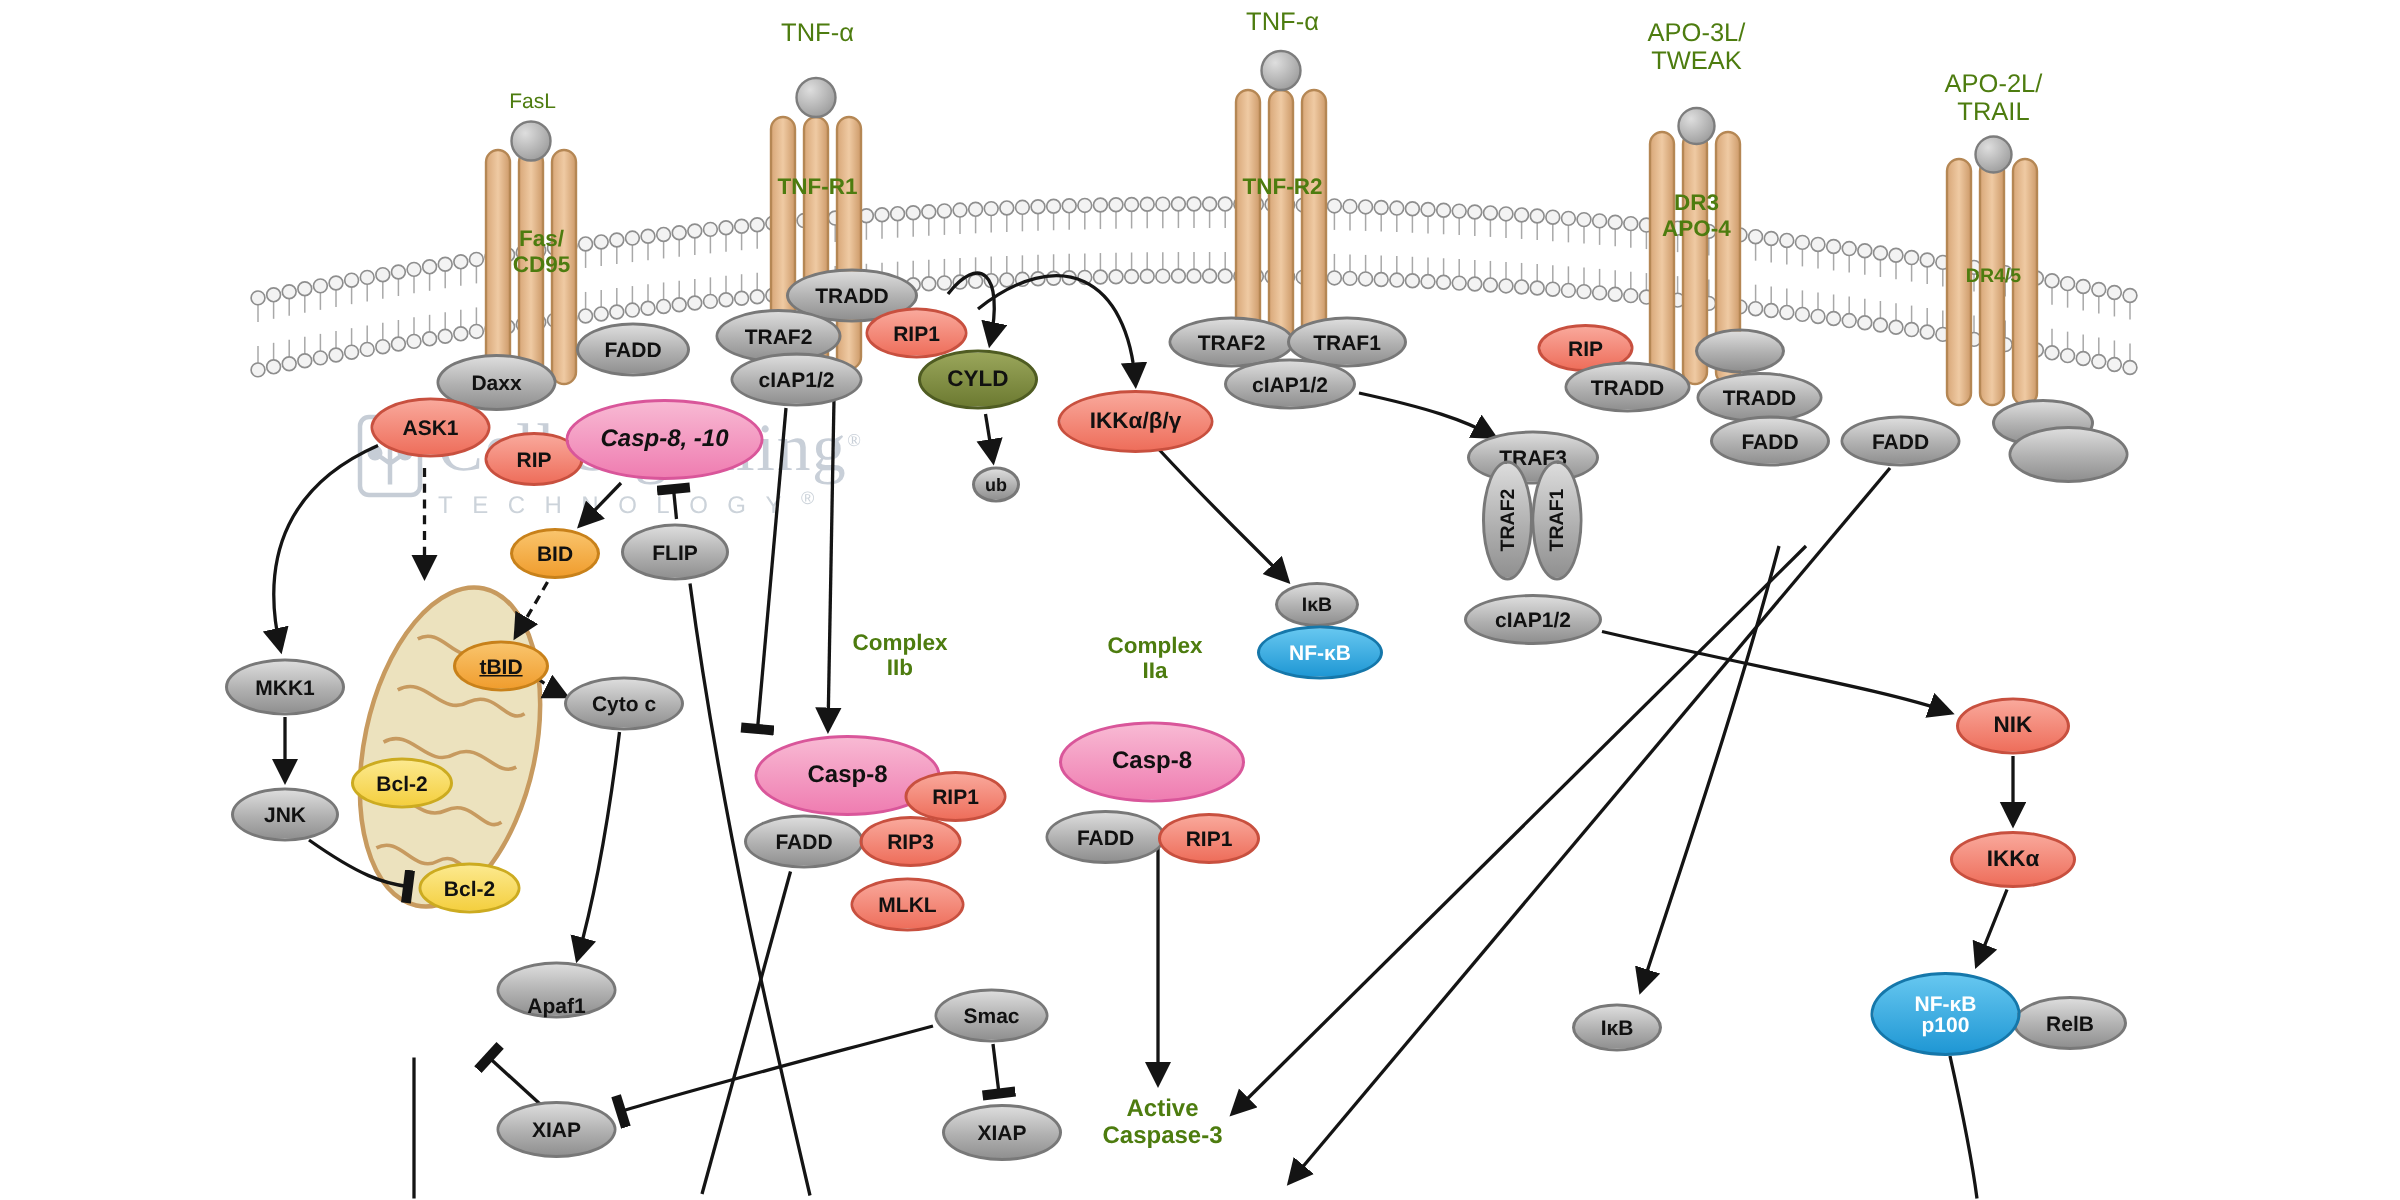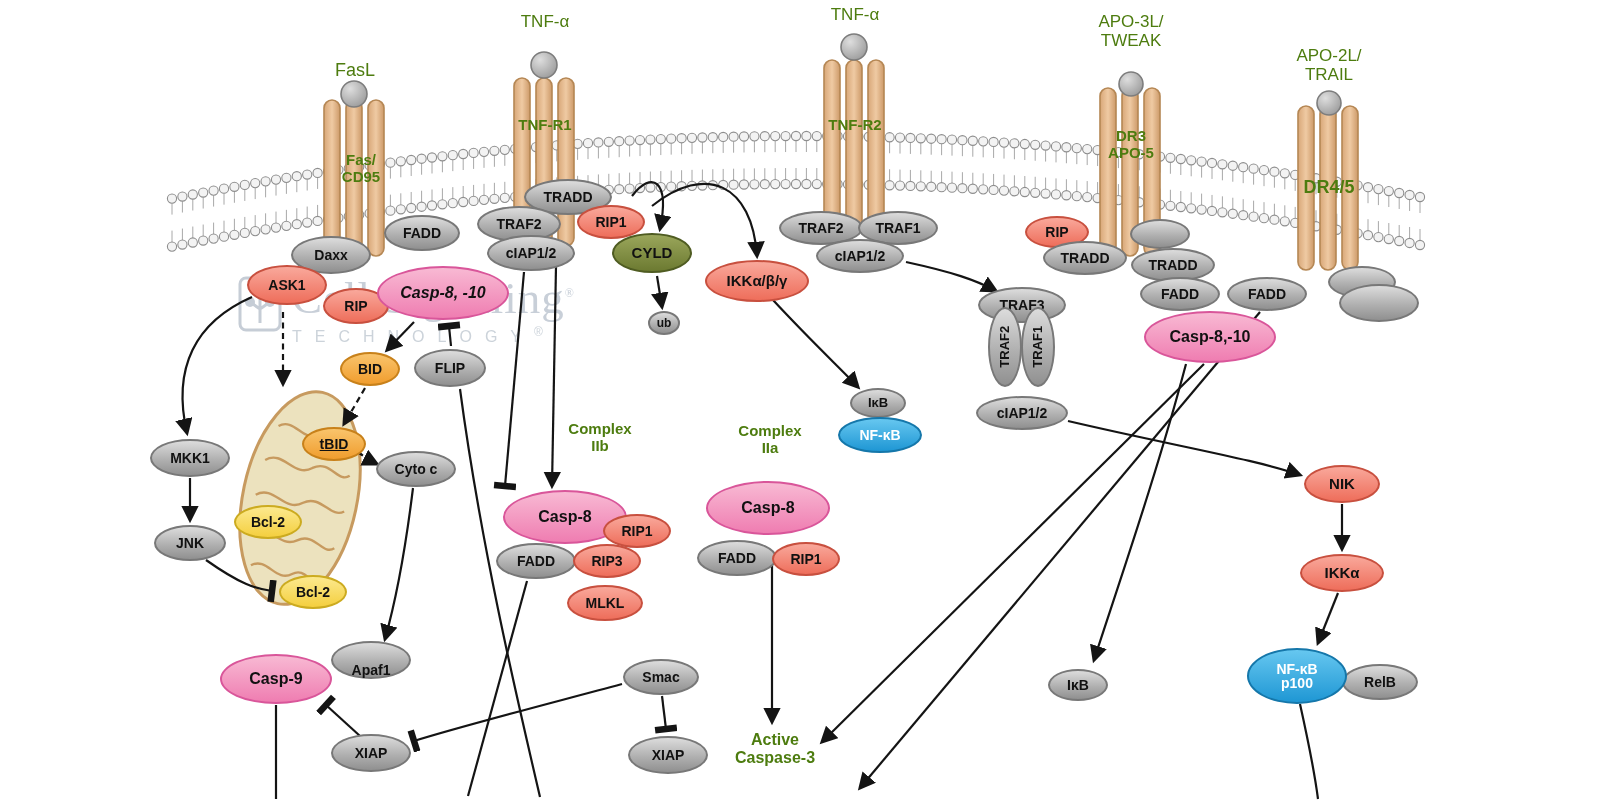--- a/index.html
+++ b/index.html
@@ -649,21 +649,20 @@
       <div class="node pink" style="left: 377px; top: 266px; width: 132px; height: 54px; font-size: 16px; font-style: italic;"><span>Casp-8, -10</span></div>
       <div class="node orange" style="left: 340px; top: 352px; width: 60px; height: 34px;"><span>BID</span></div>
       <div class="node gray" style="left: 414px; top: 349px; width: 72px; height: 38px;"><span>FLIP</span></div>
       <div class="node orange" style="left: 302px; top: 427px; width: 64px; height: 34px; text-decoration: underline;"><span>tBID</span></div>
       <div class="node gray" style="left: 376px; top: 451px; width: 80px; height: 36px;"><span>Cyto c</span></div>
       <div class="node yellow" style="left: 234px; top: 505px; width: 68px; height: 34px;"><span>Bcl-2</span></div>
       <div class="node yellow" style="left: 279px; top: 575px; width: 68px; height: 34px;"><span>Bcl-2</span></div>
       <div class="node gray" style="left: 150px; top: 439px; width: 80px; height: 38px;"><span>MKK1</span></div>
       <div class="node gray" style="left: 154px; top: 525px; width: 72px; height: 36px;"><span>JNK</span></div>
       <div class="node gray" style="left: 331px; top: 641px; width: 80px; height: 38px; align-items: flex-end;"><span>Apaf1</span></div>
-      <div class="node pink" style="left: 220px; top: 654px; width: 112px; height: 50px; font-size: 16px;"><span>Casp-9</span></div>
       <div class="node gray" style="left: 331px; top: 734px; width: 80px; height: 38px;"><span>XIAP</span></div>
       <div class="node gray" style="left: 524px; top: 179px; width: 88px; height: 36px;"><span>TRADD</span></div>
       <div class="node gray" style="left: 477px; top: 206px; width: 84px; height: 36px;"><span>TRAF2</span></div>
       <div class="node red" style="left: 577px; top: 205px; width: 68px; height: 34px;"><span>RIP1</span></div>
       <div class="node gray" style="left: 487px; top: 235px; width: 88px; height: 36px;"><span>cIAP1/2</span></div>
       <div class="node olive" style="left: 612px; top: 233px; width: 80px; height: 40px; font-size: 15px;"><span>CYLD</span></div>
       <div class="node gray" style="left: 648px; top: 311px; width: 32px; height: 24px; font-size: 12px;"><span>ub</span></div>
       <div class="node red" style="left: 705px; top: 260px; width: 104px; height: 42px; font-size: 15px;"><span>IKKα/β/γ</span></div>
       <div class="node pink" style="left: 503px; top: 490px; width: 124px; height: 54px; font-size: 16px;"><span>Casp-8</span></div>
       <div class="node red" style="left: 603px; top: 514px; width: 68px; height: 34px;"><span>RIP1</span></div>
@@ -685,43 +684,42 @@
       <div class="node gray" style="left: 1021px; top: 307px; width: 34px; height: 80px; font-size: 13px;"><span class="vtxt">TRAF1</span></div>
       <div class="node gray" style="left: 976px; top: 396px; width: 92px; height: 34px;"><span>cIAP1/2</span></div>
       <div class="node gray" style="left: 1130px; top: 219px; width: 60px; height: 30px;"><span></span></div>
       <div class="node red" style="left: 1025px; top: 216px; width: 64px; height: 32px;"><span>RIP</span></div>
       <div class="node gray" style="left: 1043px; top: 241px; width: 84px; height: 34px;"><span>TRADD</span></div>
       <div class="node gray" style="left: 1131px; top: 248px; width: 84px; height: 34px;"><span>TRADD</span></div>
       <div class="node gray" style="left: 1140px; top: 277px; width: 80px; height: 34px;"><span>FADD</span></div>
       <div class="node gray" style="left: 1328px; top: 266px; width: 68px; height: 32px;"><span></span></div>
       <div class="node gray" style="left: 1339px; top: 284px; width: 80px; height: 38px;"><span></span></div>
       <div class="node gray" style="left: 1227px; top: 277px; width: 80px; height: 34px;"><span>FADD</span></div>
-      <div class="node pink" style="left: 1144px; top: 311px; width: 132px; height: 52px; font-size: 16px;"><span>Casp-8,-10</span></div>
       <div class="node gray" style="left: 1048px; top: 669px; width: 60px; height: 32px;"><span>IκB</span></div>
       <div class="node red" style="left: 1304px; top: 465px; width: 76px; height: 38px; font-size: 15px;"><span>NIK</span></div>
       <div class="node red" style="left: 1300px; top: 554px; width: 84px; height: 38px; font-size: 15px;"><span>IKKα</span></div>
       <div class="node gray" style="left: 1342px; top: 664px; width: 76px; height: 36px;"><span>RelB</span></div>
       <div class="node blue" style="left: 1247px; top: 648px; width: 100px; height: 56px;"><span>NF-κB
 p100</span></div>
     </div>
   <div id="label-layer">
-      <div class="lbl" style="left: 355px; top: 60px; font-size: 18px;">FasL</div>
+      <div class="lbl" style="left: 355px; top: 60px; font-size: 14px;">FasL</div>
       <div class="lbl" style="left: 545px; top: 12px; font-size: 17px;">TNF-α</div>
       <div class="lbl" style="left: 855px; top: 5px; font-size: 17px;">TNF-α</div>
       <div class="lbl" style="left: 1131px; top: 12px; font-size: 17px;">APO-3L/
 TWEAK</div>
       <div class="lbl" style="left: 1329px; top: 46px; font-size: 17px;">APO-2L/
 TRAIL</div>
       <div class="lbl b" style="left: 361px; top: 152px; font-size: 15px;">Fas/
 CD95</div>
       <div class="lbl b" style="left: 545px; top: 117px; font-size: 15px; text-align: center;">TNF-R1</div>
       <div class="lbl b" style="left: 855px; top: 117px; font-size: 15px;">TNF-R2</div>
       <div class="lbl b" style="left: 1131px; top: 128px; font-size: 15px;">DR3
-APO-5</div>
-      <div class="lbl b" style="left: 1329px; top: 177px; font-size: 18px;">DR4/5</div>
+APO-4</div>
+      <div class="lbl b" style="left: 1329px; top: 177px; font-size: 13px;">DR4/5</div>
       <div class="lbl b" style="left: 600px; top: 421px; font-size: 15px;">Complex
 IIb</div>
       <div class="lbl b" style="left: 770px; top: 423px; font-size: 15px;">Complex
 IIa</div>
       <div class="lbl b" style="left: 775px; top: 731px; font-size: 16px;">Active
 Caspase-3</div>
     </div>
 </div>
 
 </body></html>

